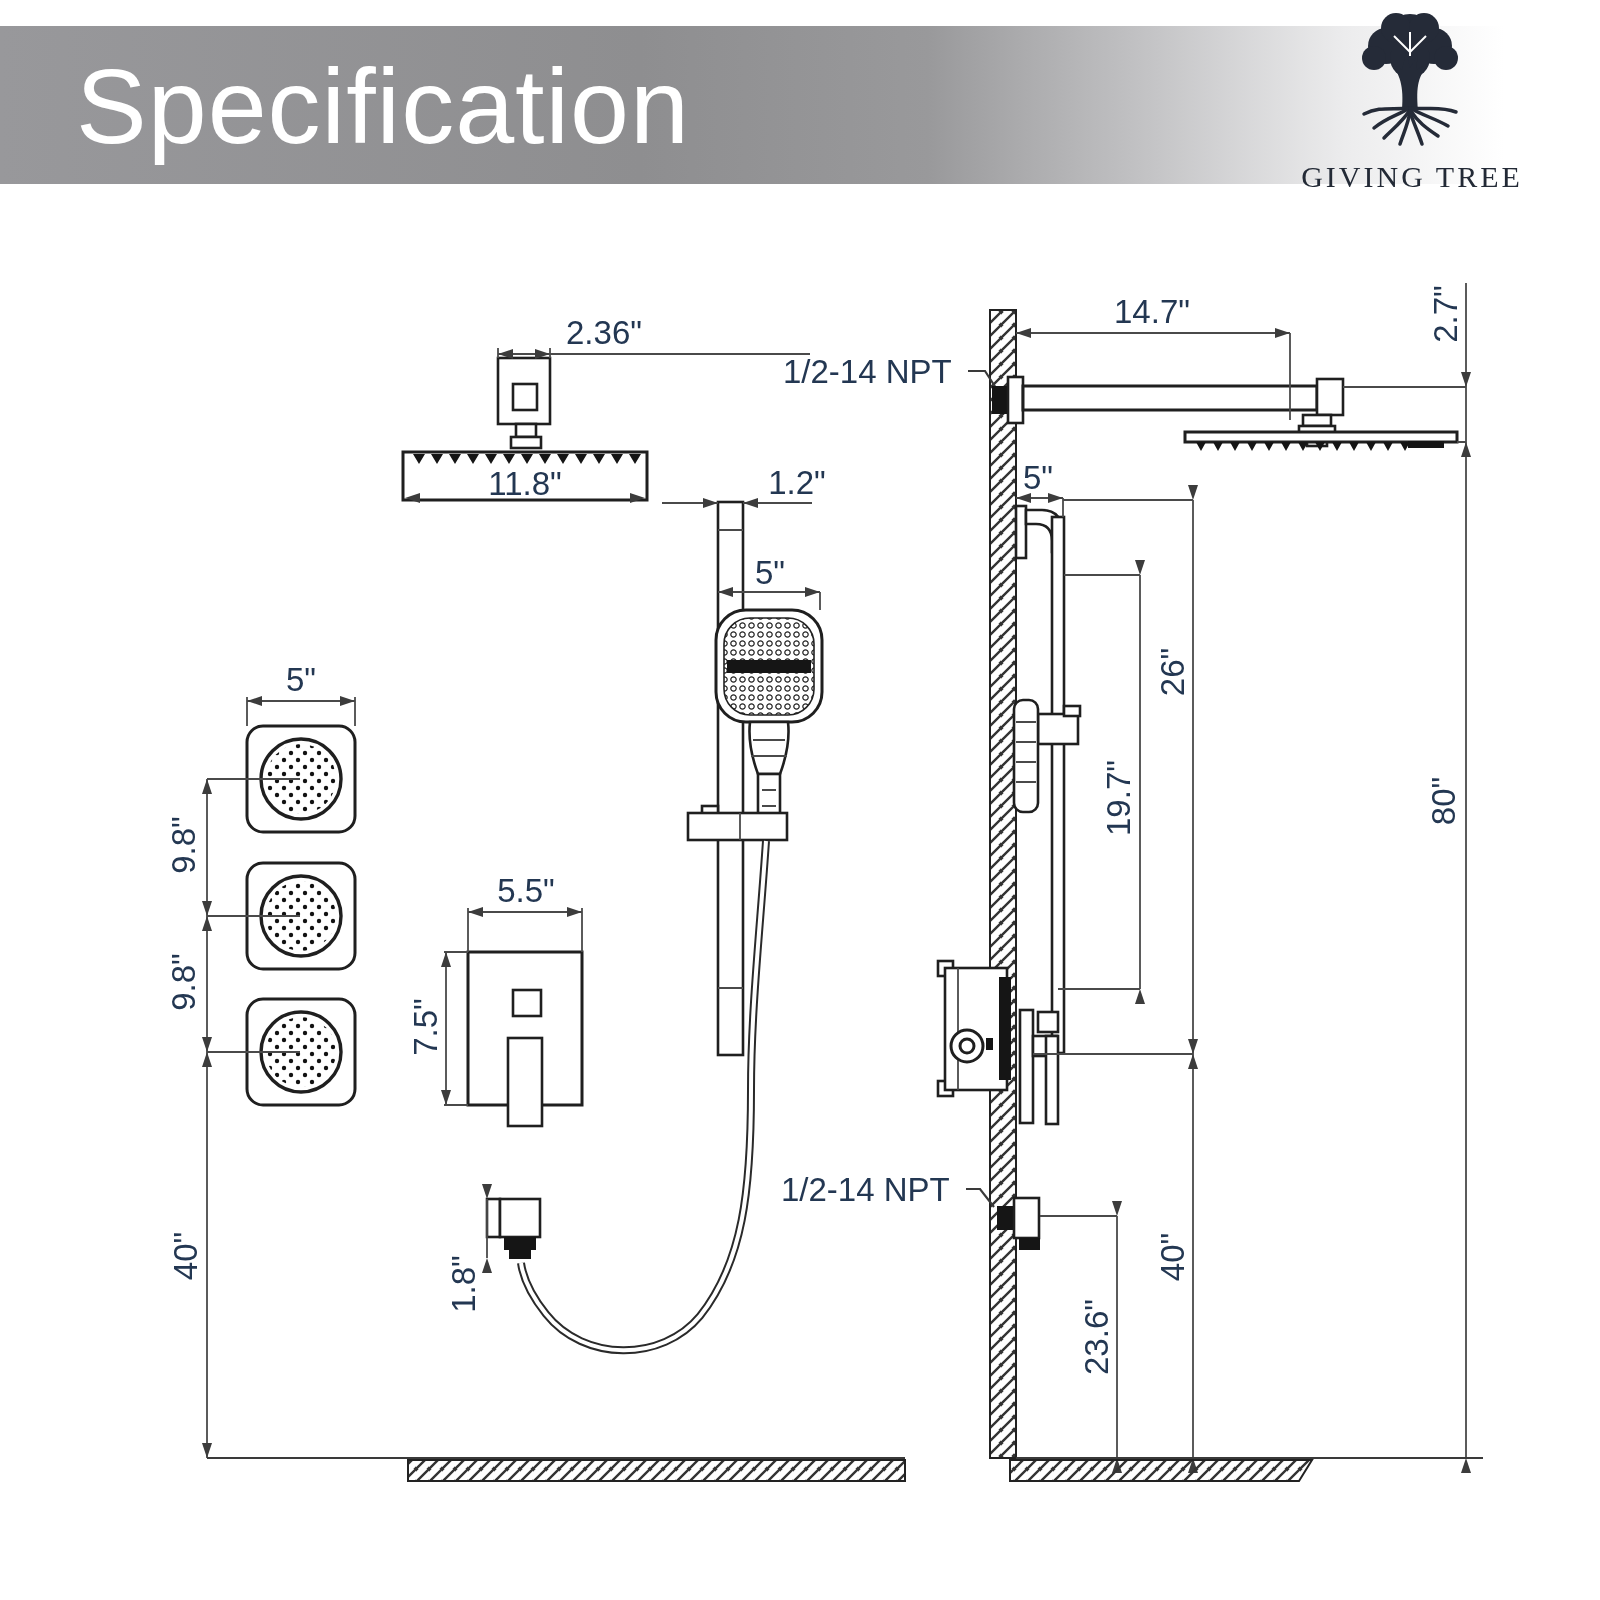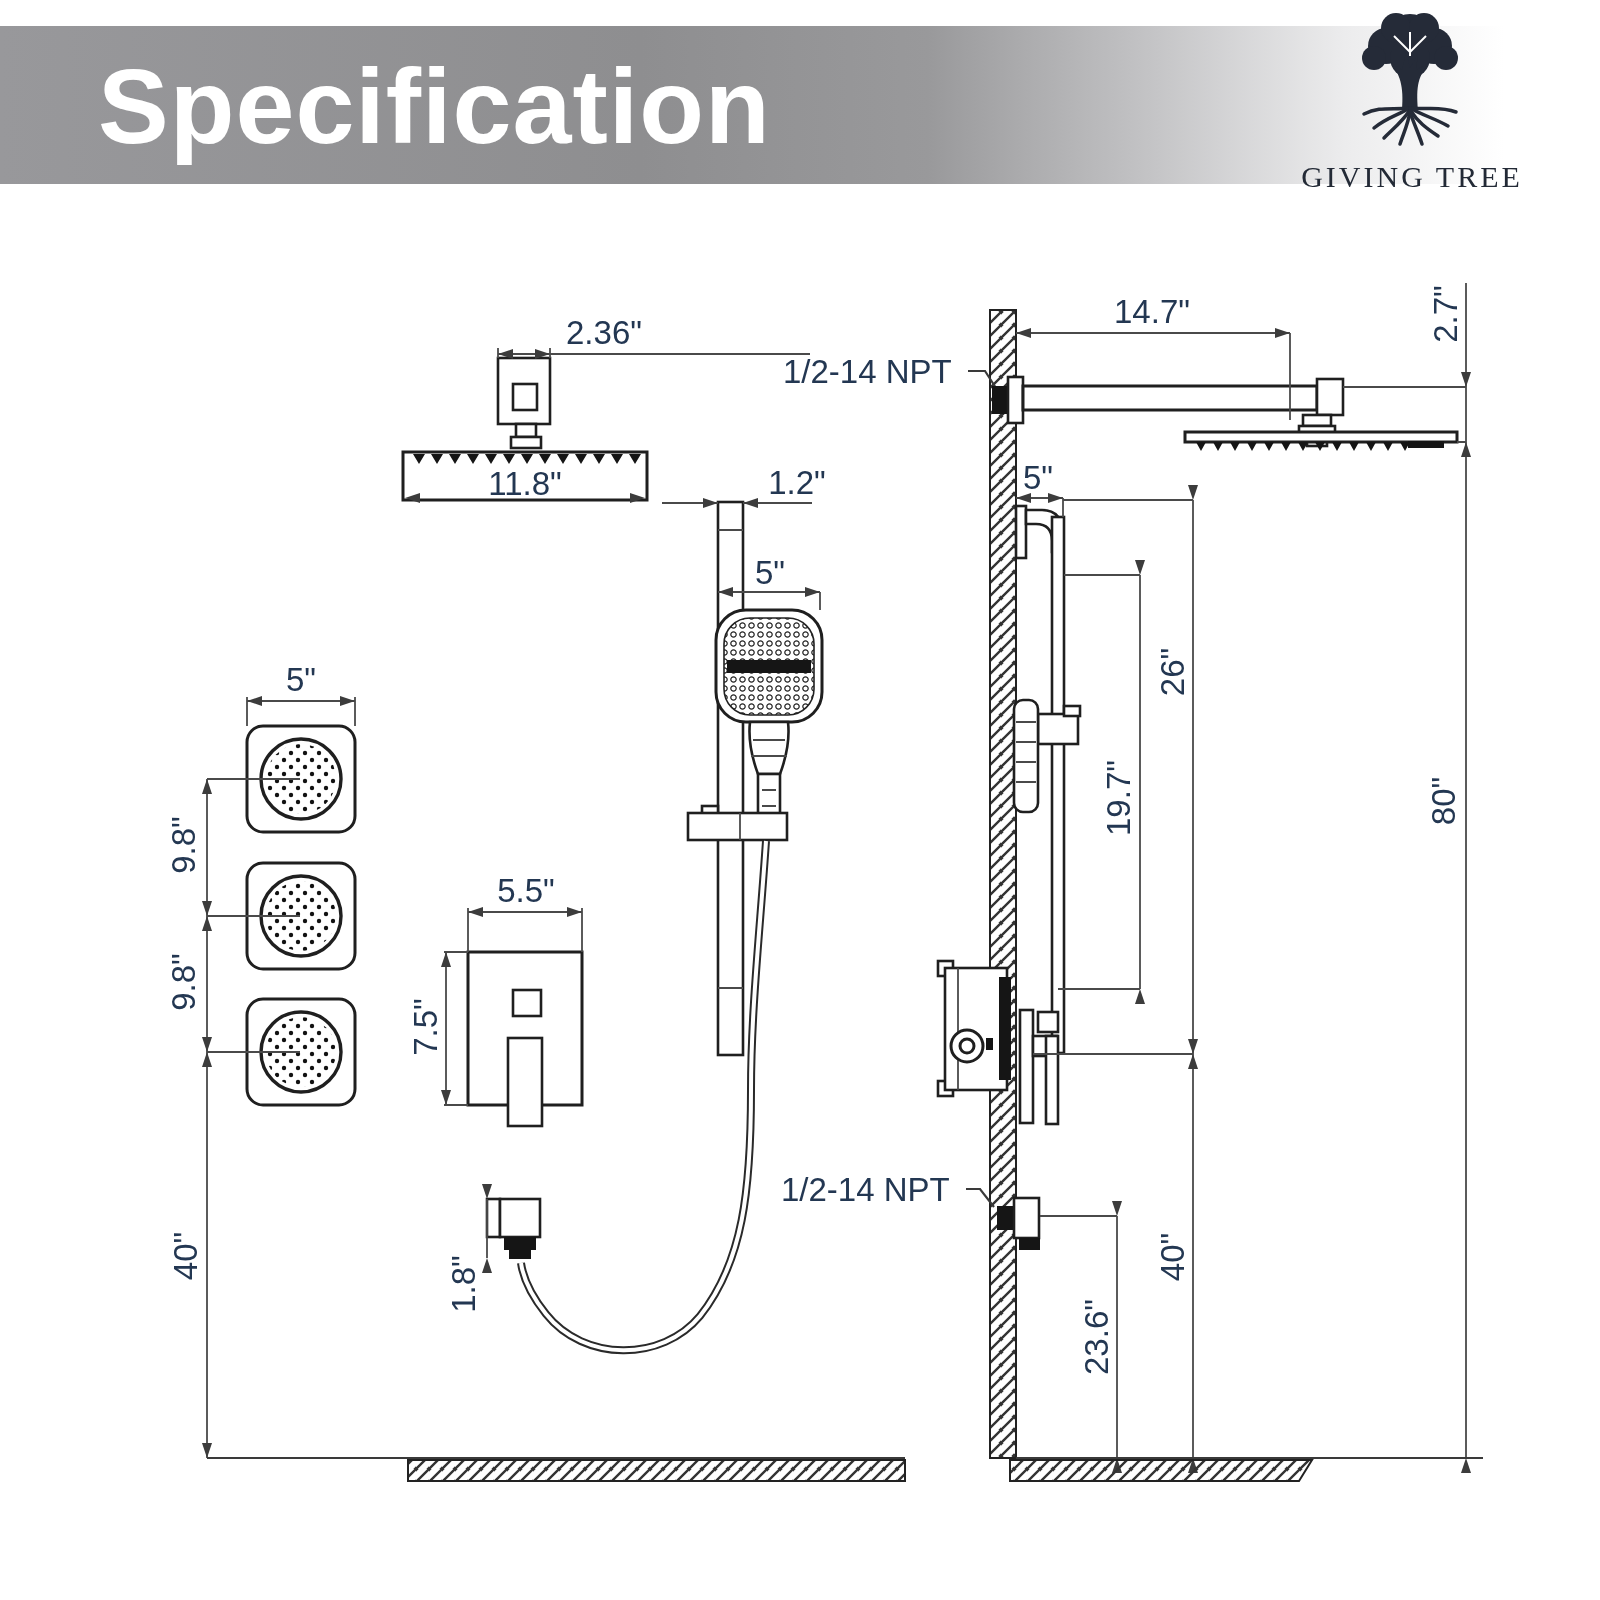--- a/index.html
+++ b/index.html
@@ -1,21 +1,21 @@
 <!DOCTYPE html>
 <html><head>
 <meta charset="utf-8">
 <style>
   html,body{margin:0;padding:0;background:#ffffff;}
   #stage{position:relative;width:1600px;height:1600px;background:#fff;overflow:hidden;
          font-family:"Liberation Sans", sans-serif;}
   #banner{position:absolute;left:0;top:26px;width:1600px;height:158px;
           background:linear-gradient(90deg,#98989b 0%,#8e8e90 40%,#99999b 58%,#c4c4c6 72%,#ececed 84%,#ffffff 94%);}
-  #title{position:absolute;left:98px;top:32px;height:158px;line-height:148px;
-         font-size:106px;font-weight:bold;color:#ffffff;letter-spacing:1px;white-space:nowrap;}
+  #title{position:absolute;left:76px;top:32px;height:158px;line-height:148px;
+         font-size:106px;font-weight:normal;color:#ffffff;letter-spacing:1px;white-space:nowrap;}
   #brandText{position:absolute;left:1292px;top:160px;width:240px;text-align:center;
          font-family:"Liberation Serif", serif;font-size:30px;letter-spacing:3px;color:#232a36;}
   svg text{font-family:"Liberation Sans", sans-serif;font-size:33px;fill:#233752;}
   .obj{fill:#ffffff;stroke:#1f1f1f;stroke-width:2.6;}
   .objthick{fill:#ffffff;stroke:#1f1f1f;stroke-width:3;}
   .blk{fill:#151515;stroke:none;}
   .dim{stroke:#4a4a4a;stroke-width:1.8;fill:none;}
   .lead{stroke:#3a3a3a;stroke-width:2.2;fill:none;}
   .arr{fill:#3c3c3c;stroke:none;}
 </style>

